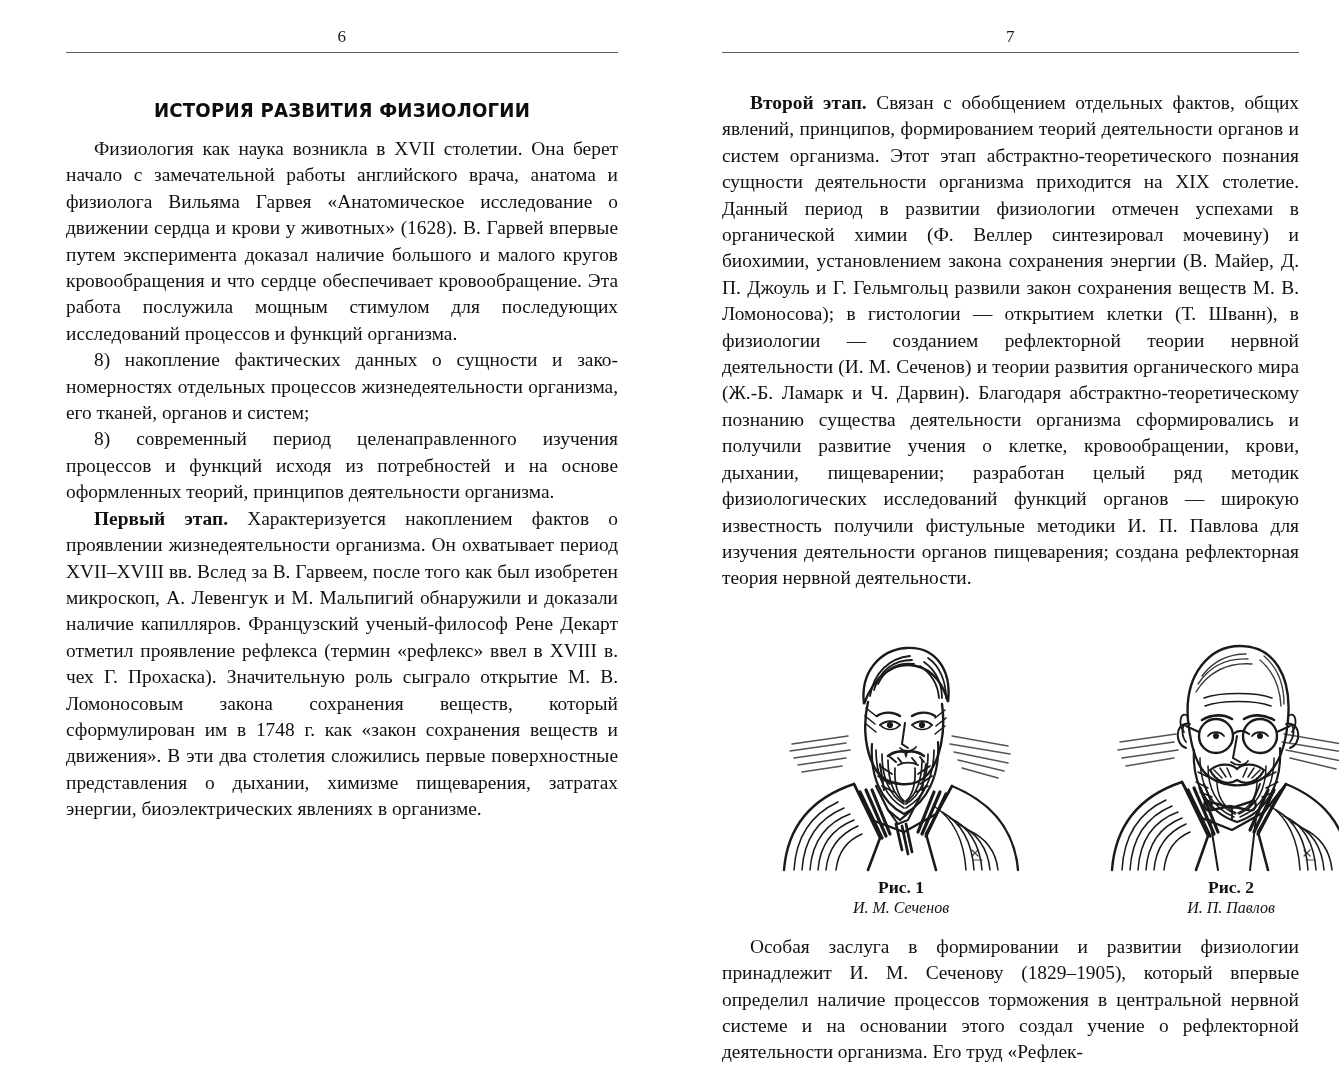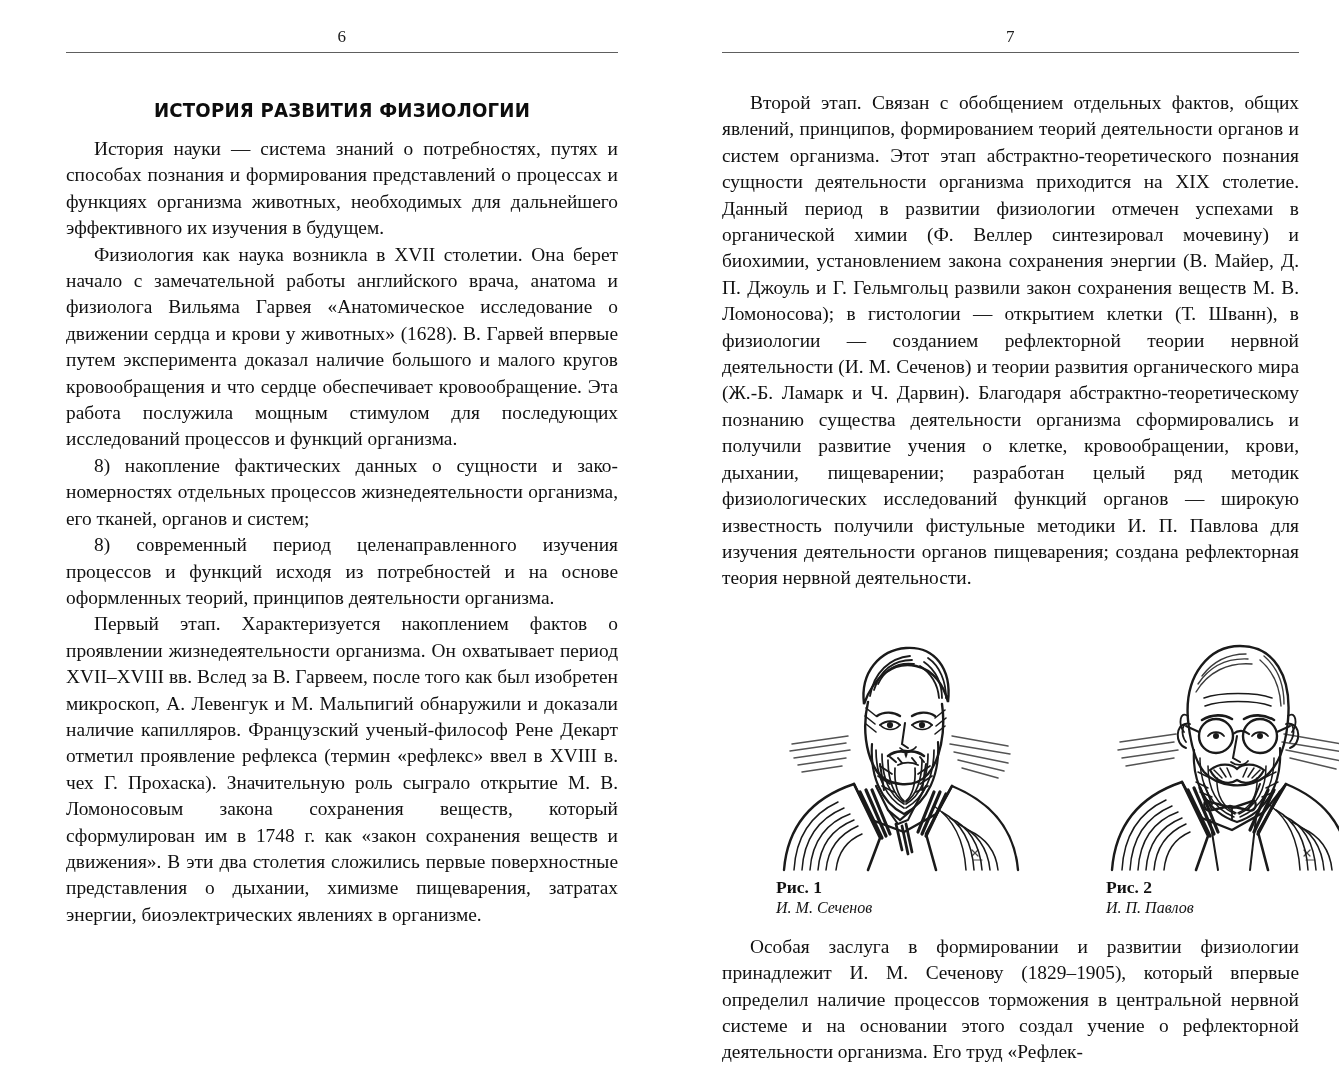--- a/index.html
+++ b/index.html
@@ -39,32 +39,32 @@
     margin:0;
     font-size:19.4px;
     line-height:26.4px;
     text-align:justify;
     text-justify:inter-word;
     hyphens:manual;
     -webkit-hyphens:manual;
     text-indent:28px;
     color:#111;
   }
-  .lead{font-weight:normal;}
+  .lead{font-weight:bold;}
 
   .top-gap{height:18px;}
 
   
   .figure-row{
     display:flex;
     justify-content:space-between;
     margin:16px 0 0 0;
     padding:0 14px;
   }
-  .figure{width:250px;}
+  .figure{width:250px;text-align:center;}
   .figure svg{display:block;margin:0 auto;}
   .fig-num{
     font-weight:bold;font-size:17.5px;
     margin-top:5px;line-height:20px;
   }
   .fig-name{
     font-style:italic;font-size:16px;
     line-height:21px;
   }
   .after-figs{margin-top:18px;}
@@ -76,21 +76,20 @@
 
   <div class="page page-left">
 
     <div class="runhead">
       <div class="folio">6</div>
       <div class="rule"></div>
     </div>
 
     <h1 class="chapter-title">ИСТОРИЯ РАЗВИТИЯ ФИЗИОЛОГИИ</h1>
 
-    <p class="body">История науки — система знаний о потребностях, путях и способах познания и формирования представлений о про­цессах и функциях организма животных, необходимых для дальнейшего эффективного их изучения в будущем.</p>
 
     <p class="body">Физиология как наука возникла в XVII столетии. Она берет начало с замечательной работы английского врача, анатома и физиолога Вильяма Гарвея «Анатомическое ис­следование о движении сердца и крови у животных» (1628). В. Гарвей впервые путем эксперимента доказал на­личие большого и малого кругов кровообращения и что сердце обеспечивает кровообращение. Эта работа послужи­ла мощным стимулом для последующих исследований про­цессов и функций организма.</p>
 
 
     <p class="body">8) накопление фактических данных о сущности и зако­номерностях отдельных процессов жизнедеятельности ор­ганизма, его тканей, органов и систем;</p>
 
 
     <p class="body">8) современный период целенаправленного изучения процессов и функций исходя из потребностей и на основе оформленных теорий, принципов деятельности организма.</p>
 
     <p class="body"><span class="lead">Первый этап.</span><span> Характеризуется накоплением фактов о проявлении жизнедеятельности организма. Он охватывает период XVII–XVIII вв. Вслед за В. Гарвеем, после того как был изобретен микроскоп, А. Левенгук и М. Мальпигий обнаружили и доказали наличие капилляров. Француз­ский ученый-философ Рене Декарт отметил проявление рефлекса (термин «рефлекс» ввел в XVIII в. чех Г. Прохаска). Значительную роль сыграло открытие М. В. Ломоносовым закона сохранения веществ, который сформулирован им в 1748 г. как «закон сохранения ве­ществ и движения». В эти два столетия сложились первые поверхностные представления о дыхании, химизме пище­варения, затратах энергии, биоэлектрических явлениях в организме.</span></p>

